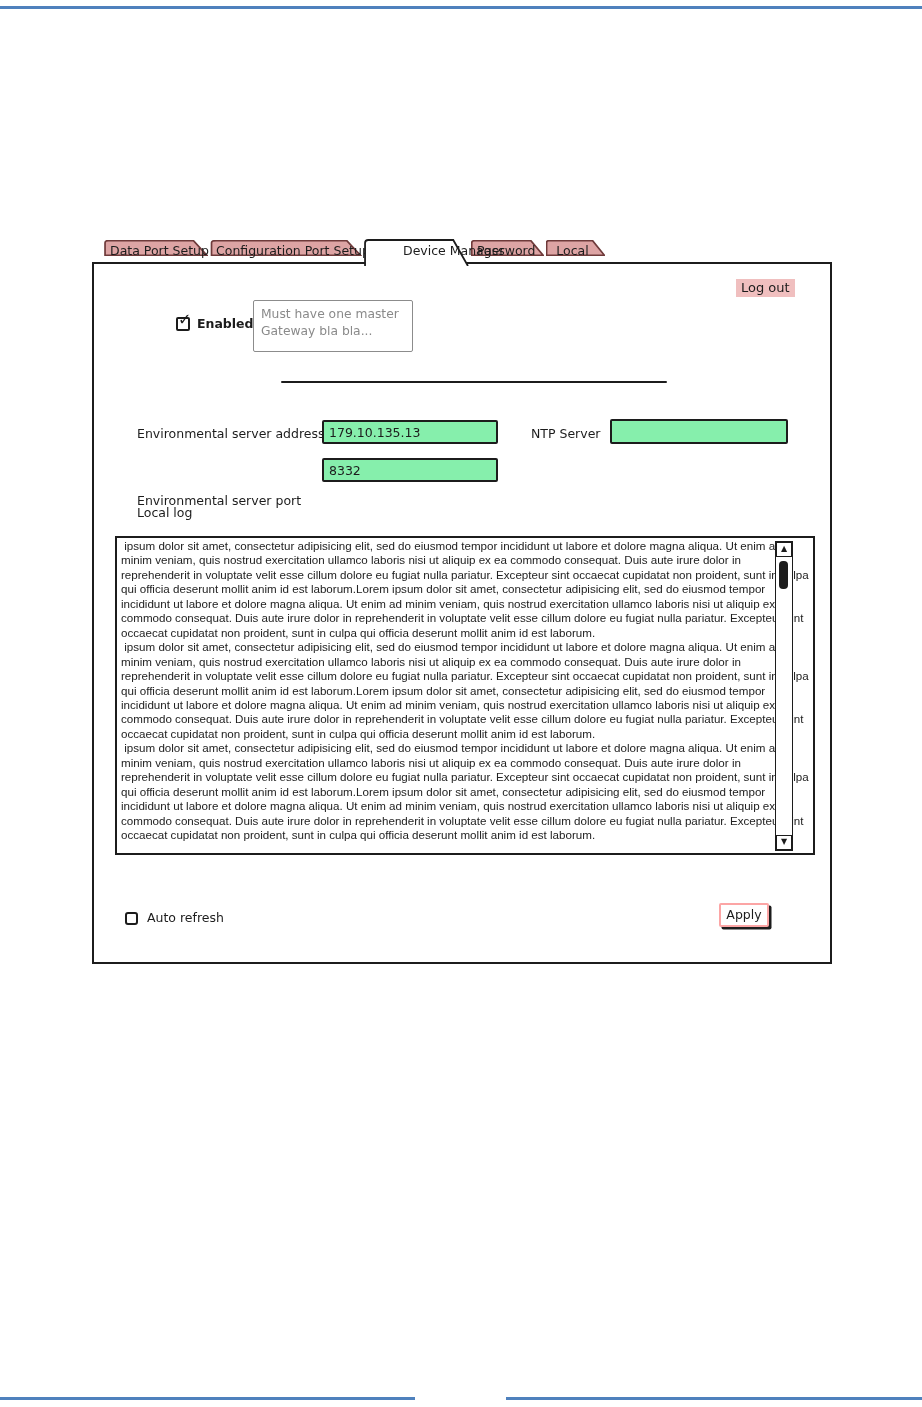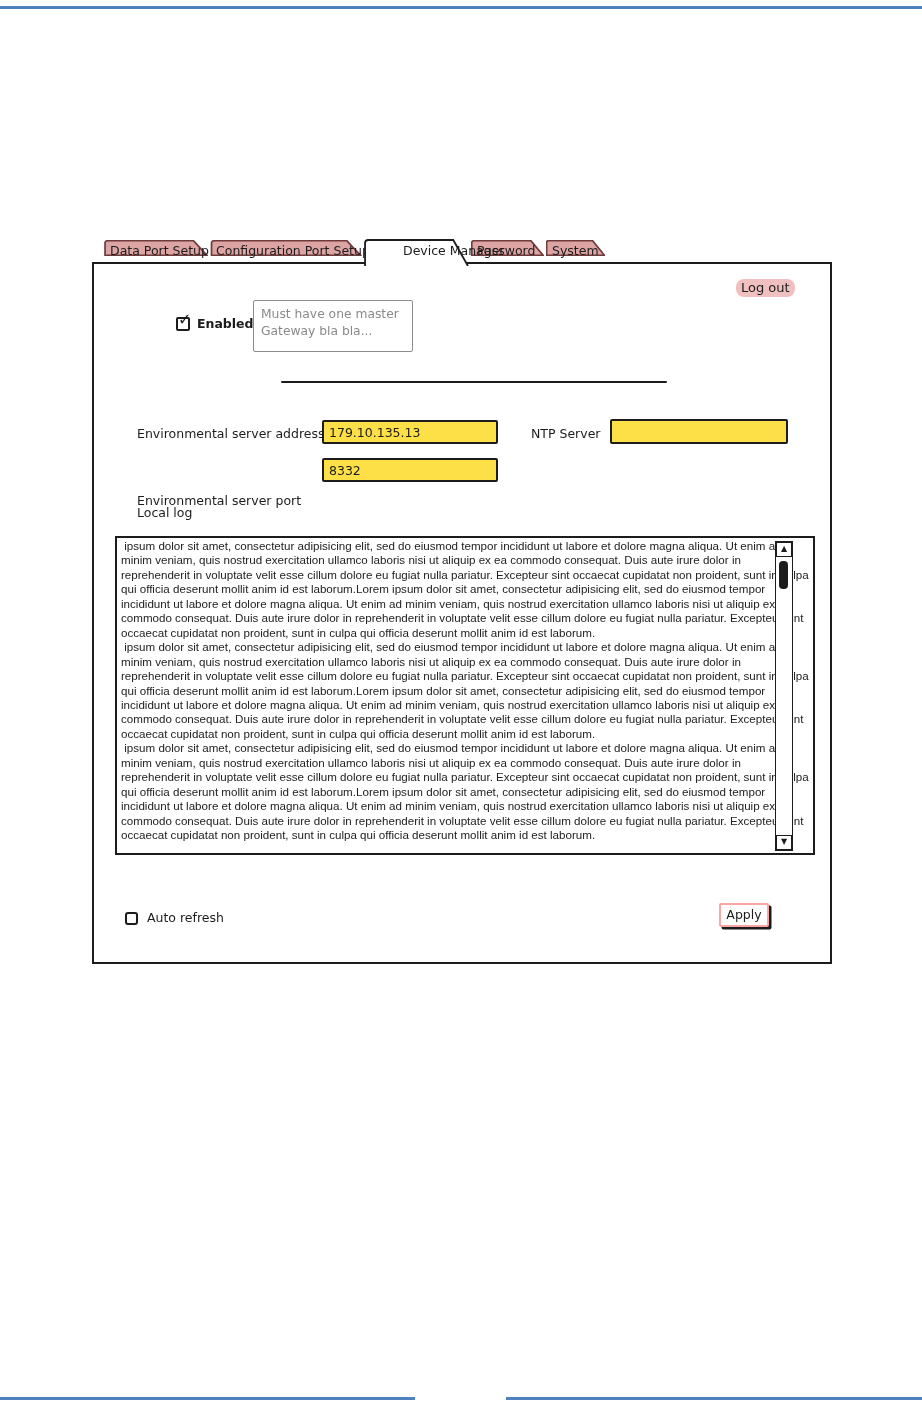--- a/index.html
+++ b/index.html
@@ -58,21 +58,20 @@
   .tab-5 { width: 59px; }
 
   
   .logout {
     position: absolute;
     left: 736px; top: 279px;
     background: #f0bfbf;
     font-size: 13px;
     padding: 1px 5px 2px 5px;
     cursor: pointer;
-    border-radius: 8px;
   }
 
   
   .enabled-row { position: absolute; left: 176px; top: 316px; display: flex; align-items: center; }
   .checkbox {
     position: relative;
     width: 14px; height: 14px;
     border: 2px solid #1c1c1c;
     background: #fff;
     border-radius: 2px;
@@ -113,21 +112,21 @@
   .field-label { position: absolute; font-size: 12.5px; color: #1c1c1c; white-space: nowrap; }
   .lbl-env-address { left: 137px; top: 426px; }
   .lbl-env-port    { left: 137px; top: 463px; margin-top: 30px; }
   .lbl-ntp         { left: 531px; top: 426px; }
   .lbl-local-log   { left: 137px; top: 505px; }
 
   .text-input {
     position: absolute;
     border: 2px solid #1c1c1c;
     border-radius: 2px;
-    background: #fde047;
+    background: #86efac;
     font-family: "DejaVu Sans", sans-serif;
     font-size: 12.5px;
     padding: 0 5px;
     color: #1c1c1c;
     outline: none;
   }
   .inp-env-address { left: 322px; top: 420px; width: 176px; height: 24px; }
   .inp-env-port    { left: 322px; top: 458px; width: 176px; height: 24px; }
   .inp-ntp         { left: 610px; top: 419px; width: 178px; height: 25px; }
 
@@ -239,21 +238,21 @@
     <div class="tab tab-4">
       <svg viewBox="0 0 100 24" preserveAspectRatio="none">
         <path d="M1,23 L1,4 Q1,1 5,1 L82,1 L99,23 Z" fill="#dda4a4" stroke="#6e3a3a" stroke-width="1.7" vector-effect="non-scaling-stroke"></path>
       </svg>
       <span class="tab-label">Password</span>
     </div>
     <div class="tab tab-5">
       <svg viewBox="0 0 100 24" preserveAspectRatio="none">
         <path d="M1,23 L1,4 Q1,1 5,1 L79,1 L99,23 Z" fill="#dda4a4" stroke="#6e3a3a" stroke-width="1.7" vector-effect="non-scaling-stroke"></path>
       </svg>
-      <span class="tab-label">System</span>
+      <span class="tab-label">Local</span>
     </div>
   </div>
 
   <div class="logout">Log out</div>
 
   <div class="enabled-row">
     <div class="checkbox">
       <span class="check-glyph">✓</span>
     </div>
     <span class="enabled-label">Enabled</span>

